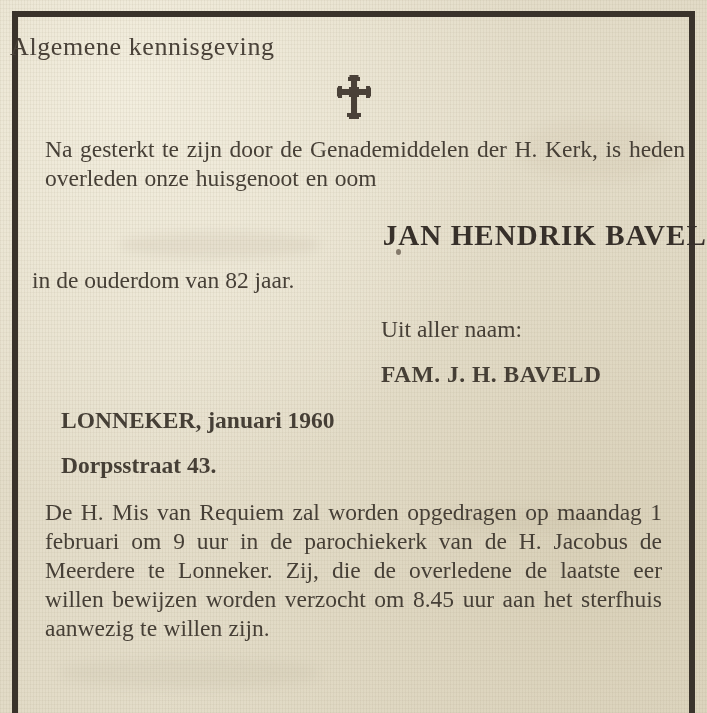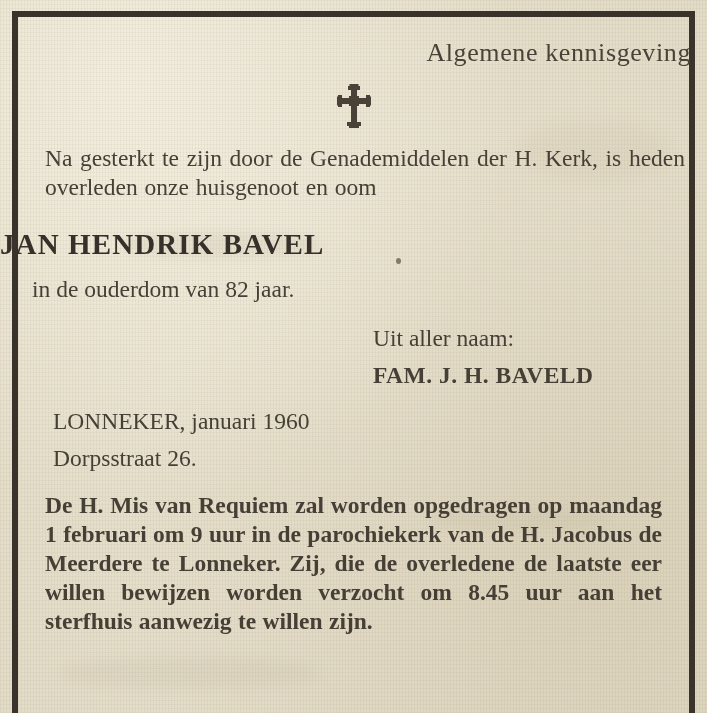--- a/index.html
+++ b/index.html
@@ -34,53 +34,53 @@
   .rule-left   { left: 12px;  top: 11px;  width: 6px;   height: 702px; }
   .rule-right  { left: 689px; top: 11px;  width: 6px;   height: 702px; }
 
   .content {
     position: absolute;
     left: 0; top: 0;
     width: 707px;
   }
 
   .title {
-    margin: 16px;
+    margin: 10px;
     padding-top: 22px;
-    text-align: right;
+    text-align: left;
     font-size: 26px;
     font-weight: 400;
     letter-spacing: 0.6px;
     color: #4a4239;
   }
 
   .cross-wrap {
     text-align: center;
     margin-top: 13px;
     height: 44px;
   }
   .cross-wrap svg { display: inline-block; }
 
   .body-text {
-    margin: 8px;
+    margin: 16px;
     color: #463f36;
     font-size: 23.5px;
     line-height: 29px;
   }
 
   .para-intro {
     margin: 16px 22px 0 45px;
     text-align: justify;
     text-align-last: left;
     word-spacing: 1px;
   }
 
   .deceased-name {
     margin: 26px 0 0 0;
-    text-align: left;
+    text-align: right;
     font-size: 29px;
     font-weight: 700;
     letter-spacing: 1.1px;
     color: #37302a;
   }
 
   .age-line {
     margin: 14px 45px 0 32px;
     position: relative;
   }
@@ -95,28 +95,27 @@
     opacity: 0.8;
   }
 
   .signature-block {
     margin: 20px 0 0 365px;
   }
   .sig-line { white-space: nowrap; }
   .sig-caps { letter-spacing: 0.5px; font-weight: bold; }
 
   .place-block { margin: 17px 45px 0 45px; }
-  .place-line  { white-space: nowrap; }
+  .place-line  { white-space: nowrap; font-weight: bold; }
 
   .para-service {
     margin: 18px 45px 0 45px;
     text-align: justify;
     text-align-last: left;
     word-spacing: 0.5px;
-    font-weight: bold;
   }
 
   
   .blotch {
     position: absolute;
     border-radius: 50%;
     pointer-events: none;
   }
   .b1 { left: 120px; top: 232px; width: 200px; height: 26px; background: rgba(170,158,130,0.13); filter: blur(5px); }
   .b2 { left: 430px; top: 508px; width: 180px; height: 22px; background: rgba(170,158,130,0.10); filter: blur(5px); }
@@ -175,19 +174,19 @@
       <span>in de ouderdom van 82 jaar.</span>
     </div>
 
     <div class="signature-block">
       <div class="body-text sig-line">Uit aller naam:</div>
       <div class="body-text sig-line sig-caps">FAM. J. H. BAVELD</div>
     </div>
 
     <div class="place-block">
       <div class="body-text place-line">LONNEKER, januari 1960</div>
-      <div class="body-text place-line">Dorpsstraat 26.</div>
+      <div class="body-text place-line">Dorpsstraat 43.</div>
     </div>
 
     <p class="body-text para-service">De H. Mis van Requiem zal worden opgedragen op maandag 1 februari om 9 uur in de parochiekerk van de H. Jacobus de Meerdere te Lonneker. Zij, die de overledene de laatste eer willen bewijzen worden verzocht om 8.45 uur aan het sterfhuis aanwezig te willen zijn.</p>
 
   </div>
 </div>
 
 </body></html>

